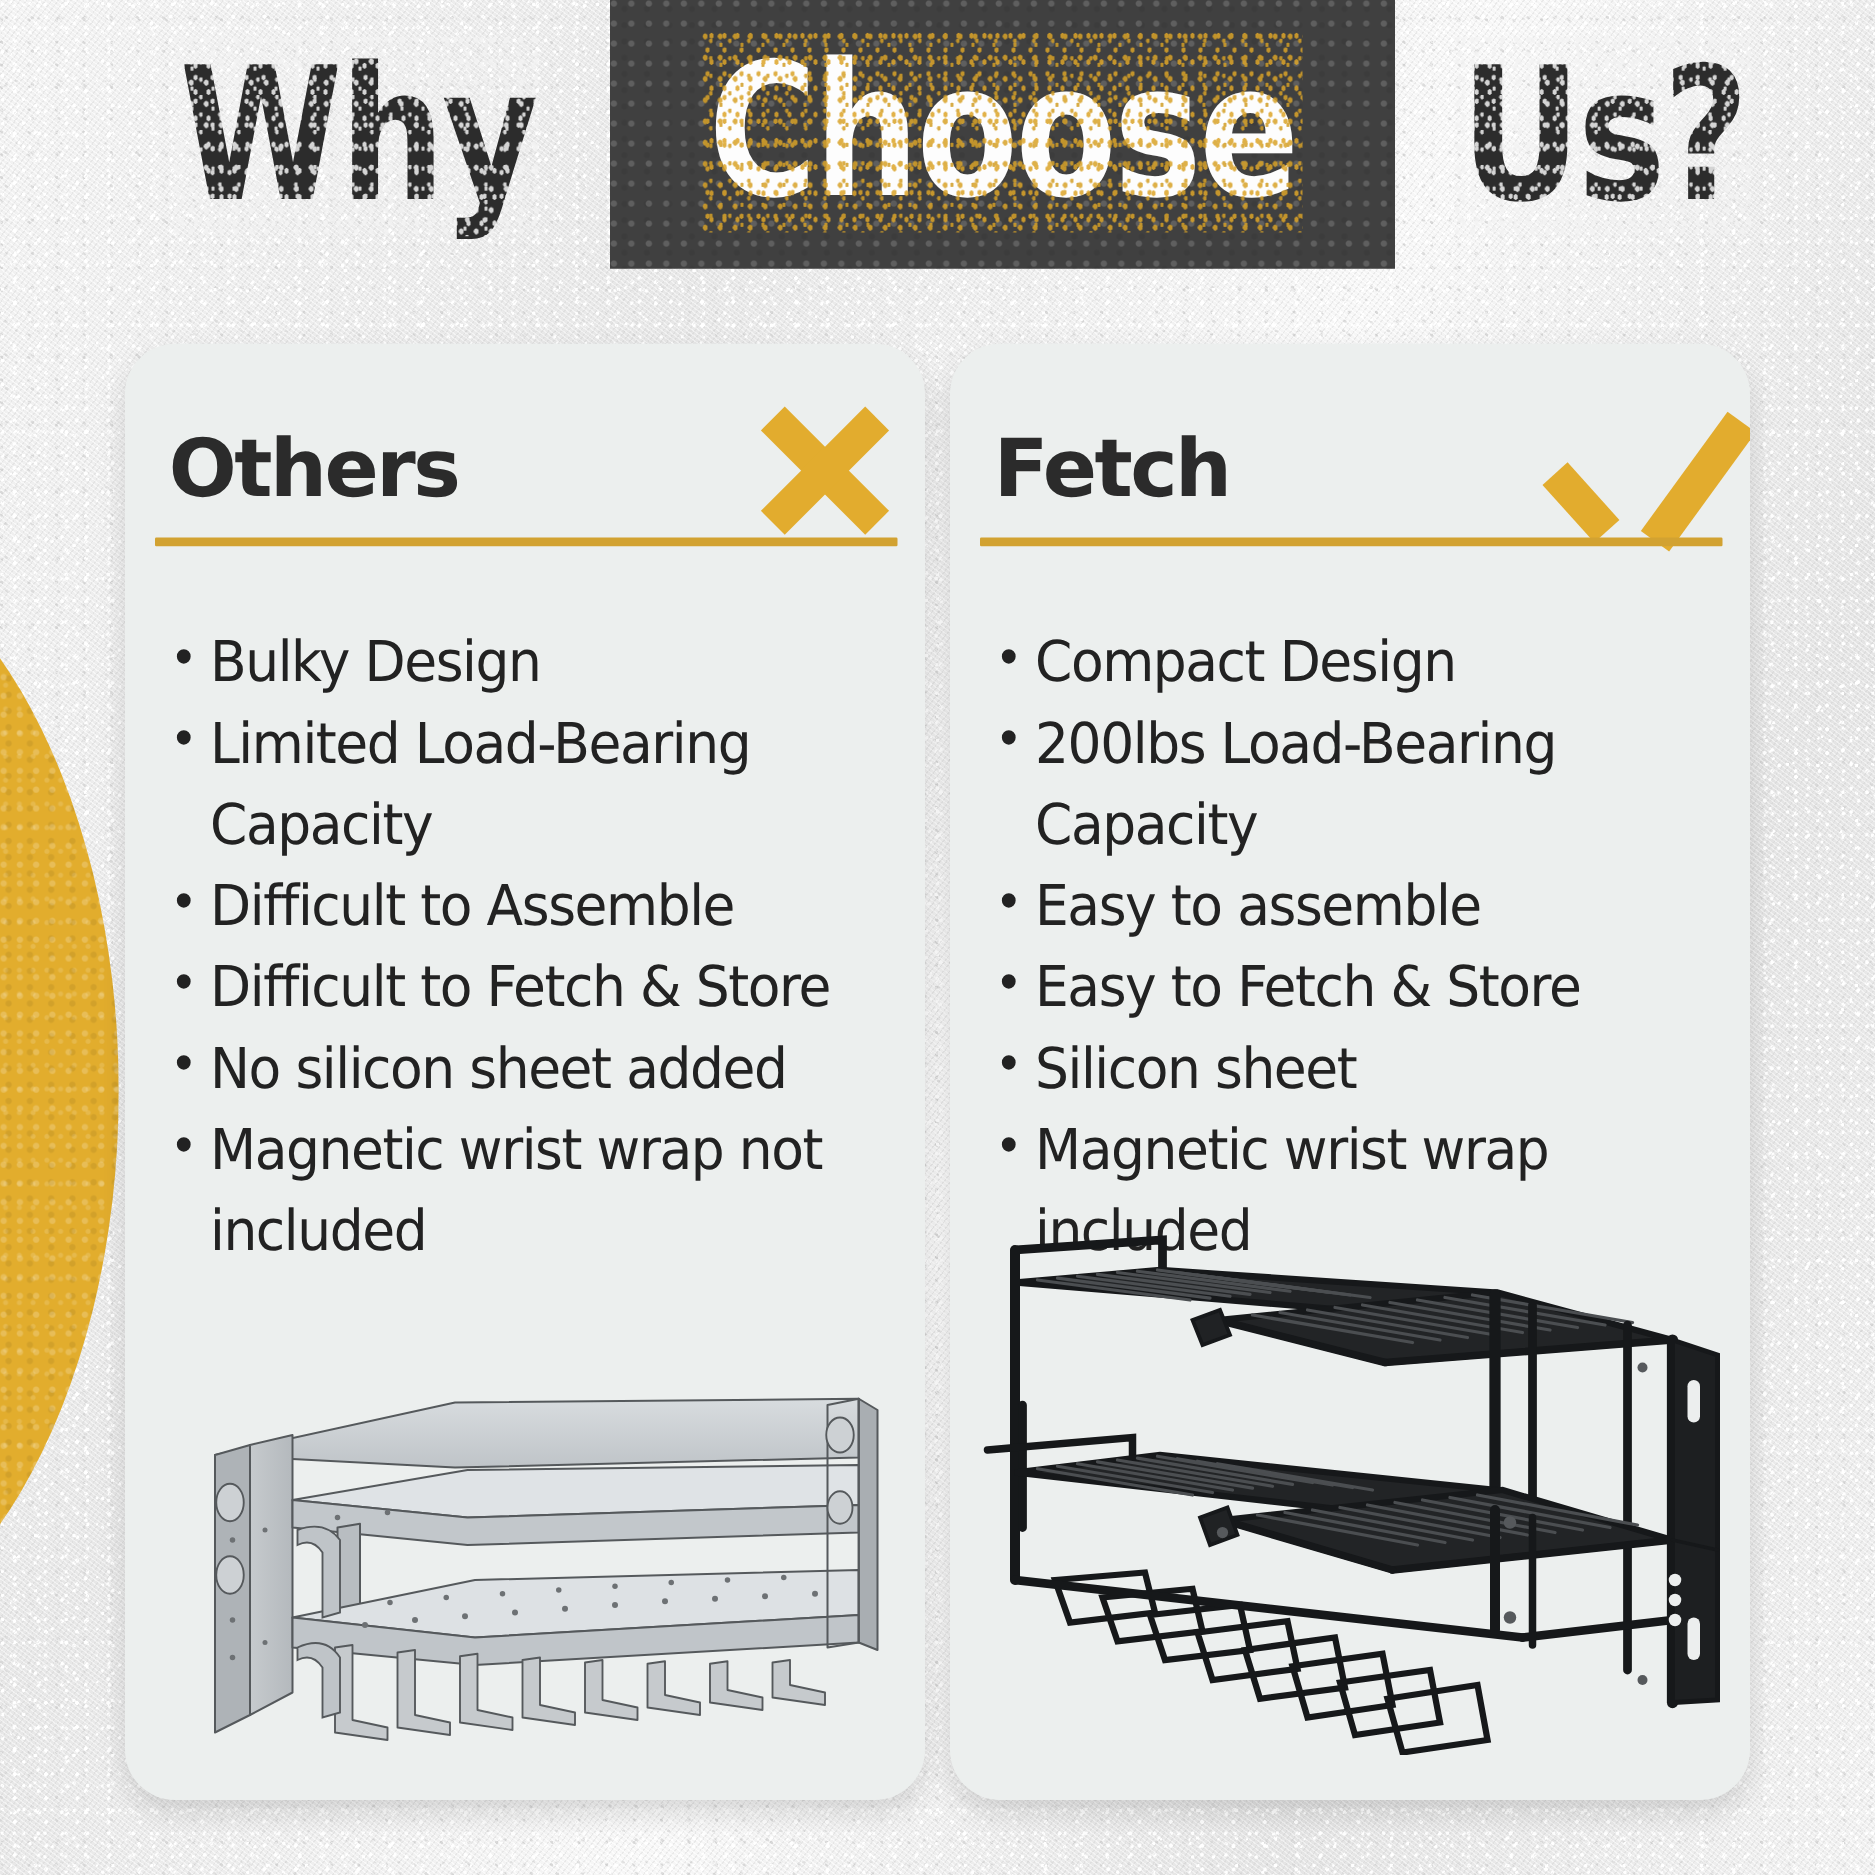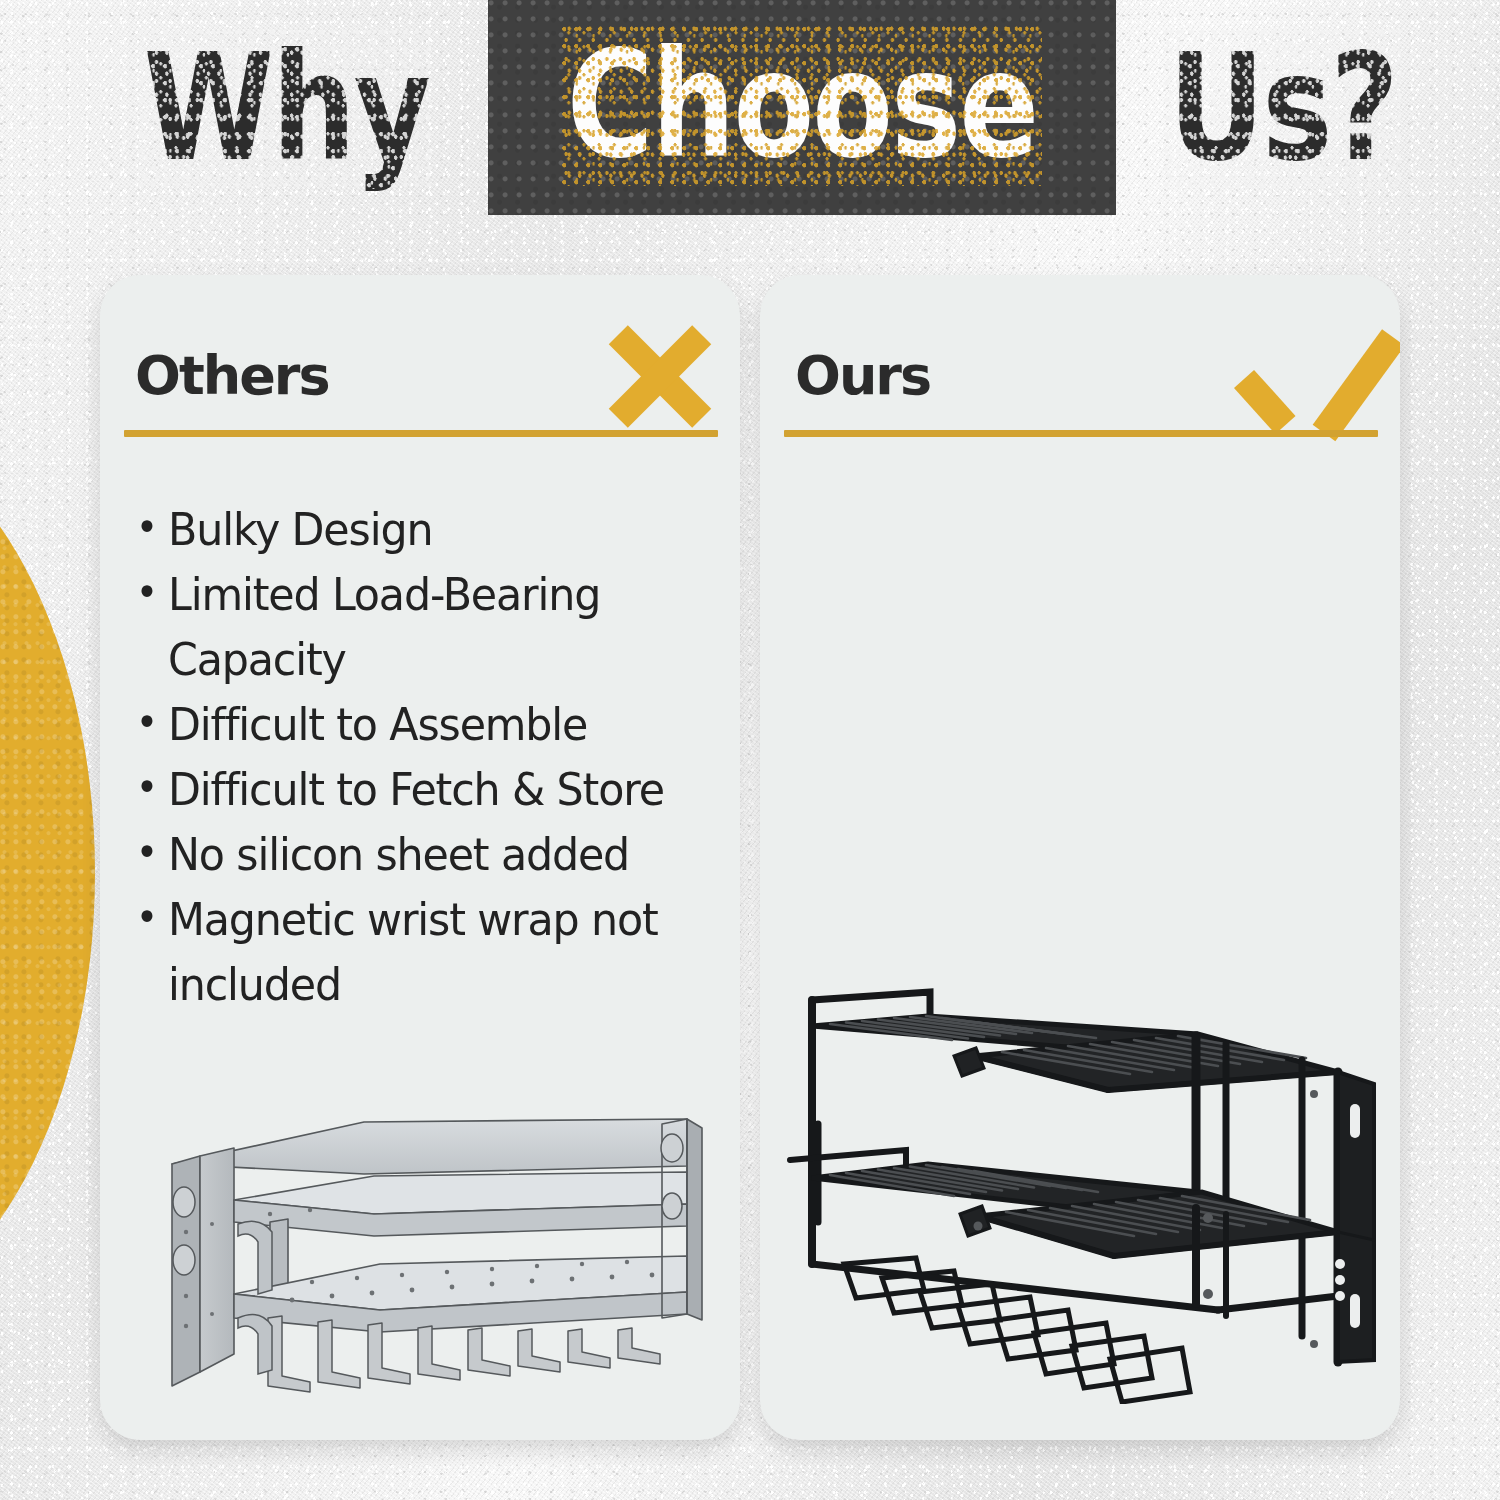--- a/index.html
+++ b/index.html
@@ -158,21 +158,21 @@
     right: 28px;
     top: 48px;
     height: 105px;
     display: flex;
     align-items: center;
     justify-content: space-between;
   }
   .card-title {
     font-family: "DejaVu Sans", sans-serif;
     font-weight: bold;
-    font-size: 54px;
+    font-size: 64px;
     line-height: 86px;
     letter-spacing: -2px;
     color: #2b2b2b;
     margin: 0;
   }
   .card-divider {
     position: absolute;
     left: 24px;
     right: 22px;
     top: 155px;
@@ -388,28 +388,36 @@
       <g stroke="#55595c" stroke-width="1.5" fill="#bfc4c8">
         <path d="M96 120 q22 -8 34 8 l0 58 -14 4 0 -52 q-8 -12 -20 -6 Z"></path>
         <path d="M96 214 q22 -10 34 8 l0 44 -14 4 0 -40 q-8 -12 -20 -6 Z"></path>
       </g>
     </svg>
   </div>
 </div>
 
 <div class="card" id="card-ours">
   <div class="card-head">
-    <h2 class="card-title">Ours</h2>
+    <h2 class="card-title">Fetch</h2>
     <div class="icon-check">
       <span class="tail"></span>
         <span class="stem"></span>
     </div>
   </div>
   <div class="card-divider"></div>
 
+  <ul class="bullets">
+    <li>Compact Design</li>
+    <li>200lbs Load-Bearing Capacity</li>
+    <li>Easy to assemble</li>
+    <li>Easy to Fetch &amp; Store</li>
+    <li>Silicon sheet</li>
+    <li>Magnetic wrist wrap included</li>
+  </ul>
 
   <div class="product" id="product-ours">
     <svg viewBox="0 0 610 440" xmlns="http://www.w3.org/2000/svg">
       <g stroke="#16181a" stroke-width="4" stroke-linecap="round" fill="none">
 
         <path d="M34 36 L152 28 L152 60" stroke-width="7"></path>
 
         <path d="M34 62 L150 52 L420 70 L300 84 Z" fill="#222426" stroke-width="5"></path>
 
         <path d="M196 92 L420 70 L560 108 L330 126 Z" fill="#222426" stroke-width="5"></path>

